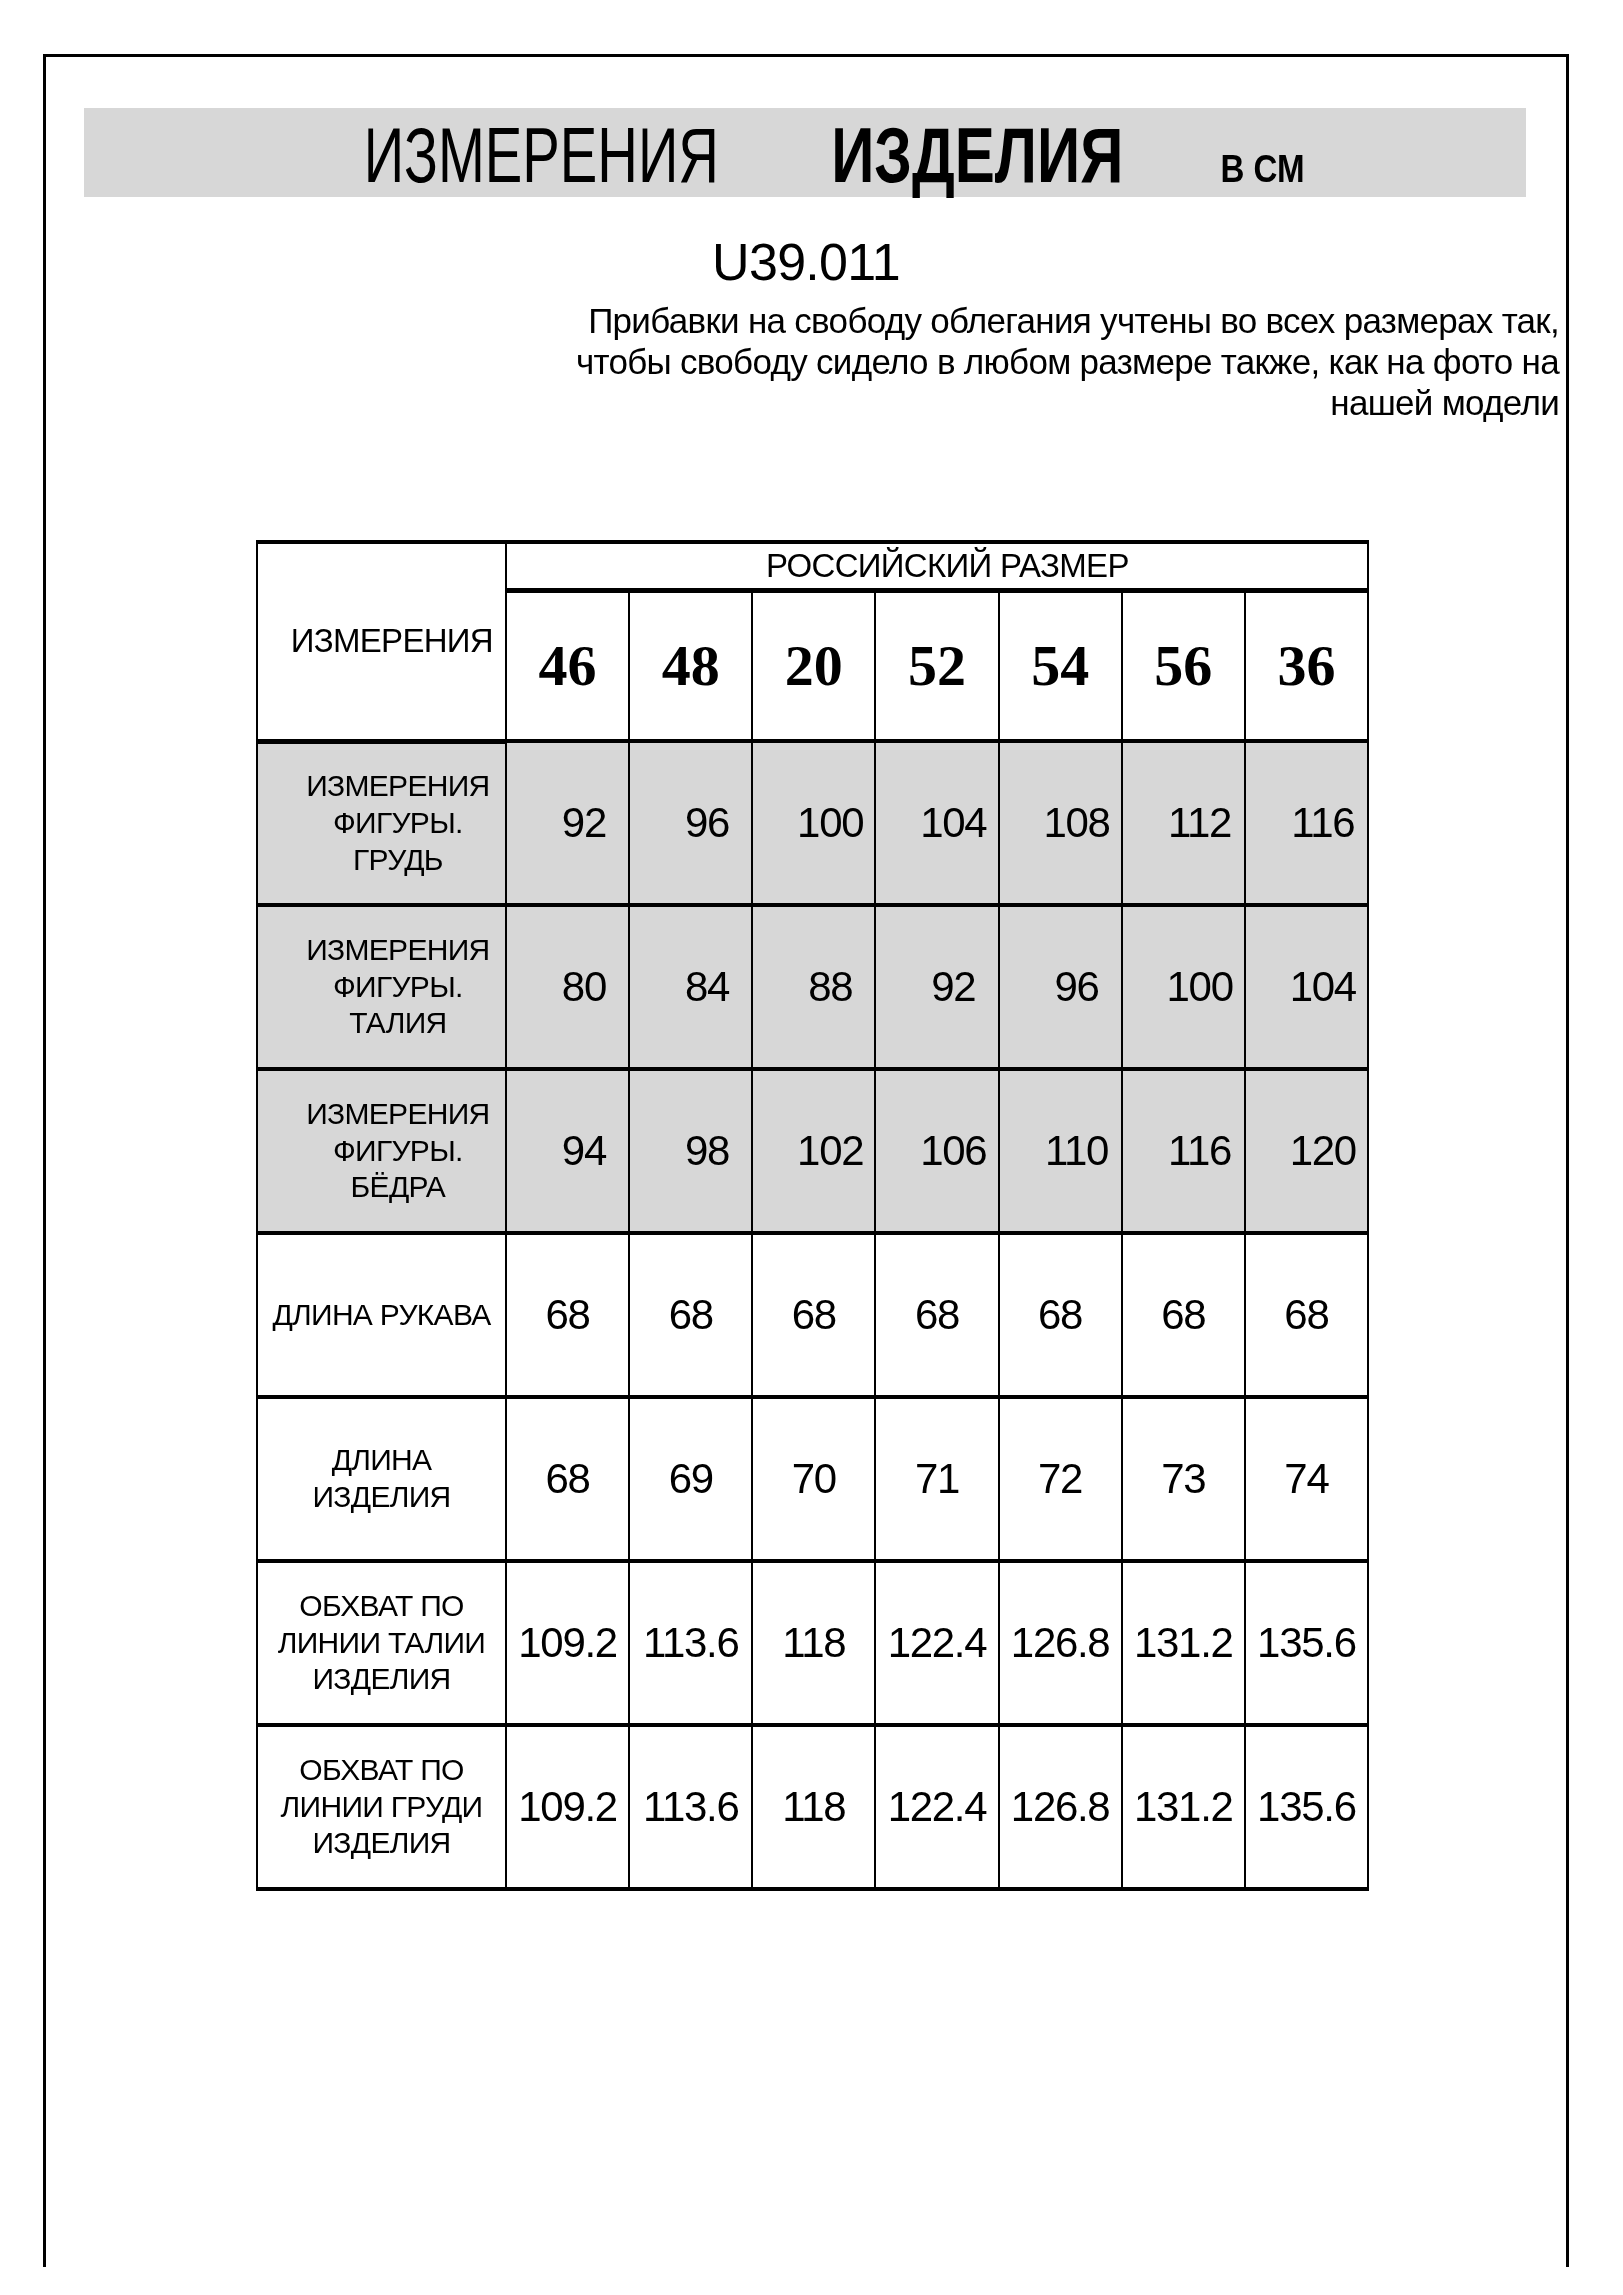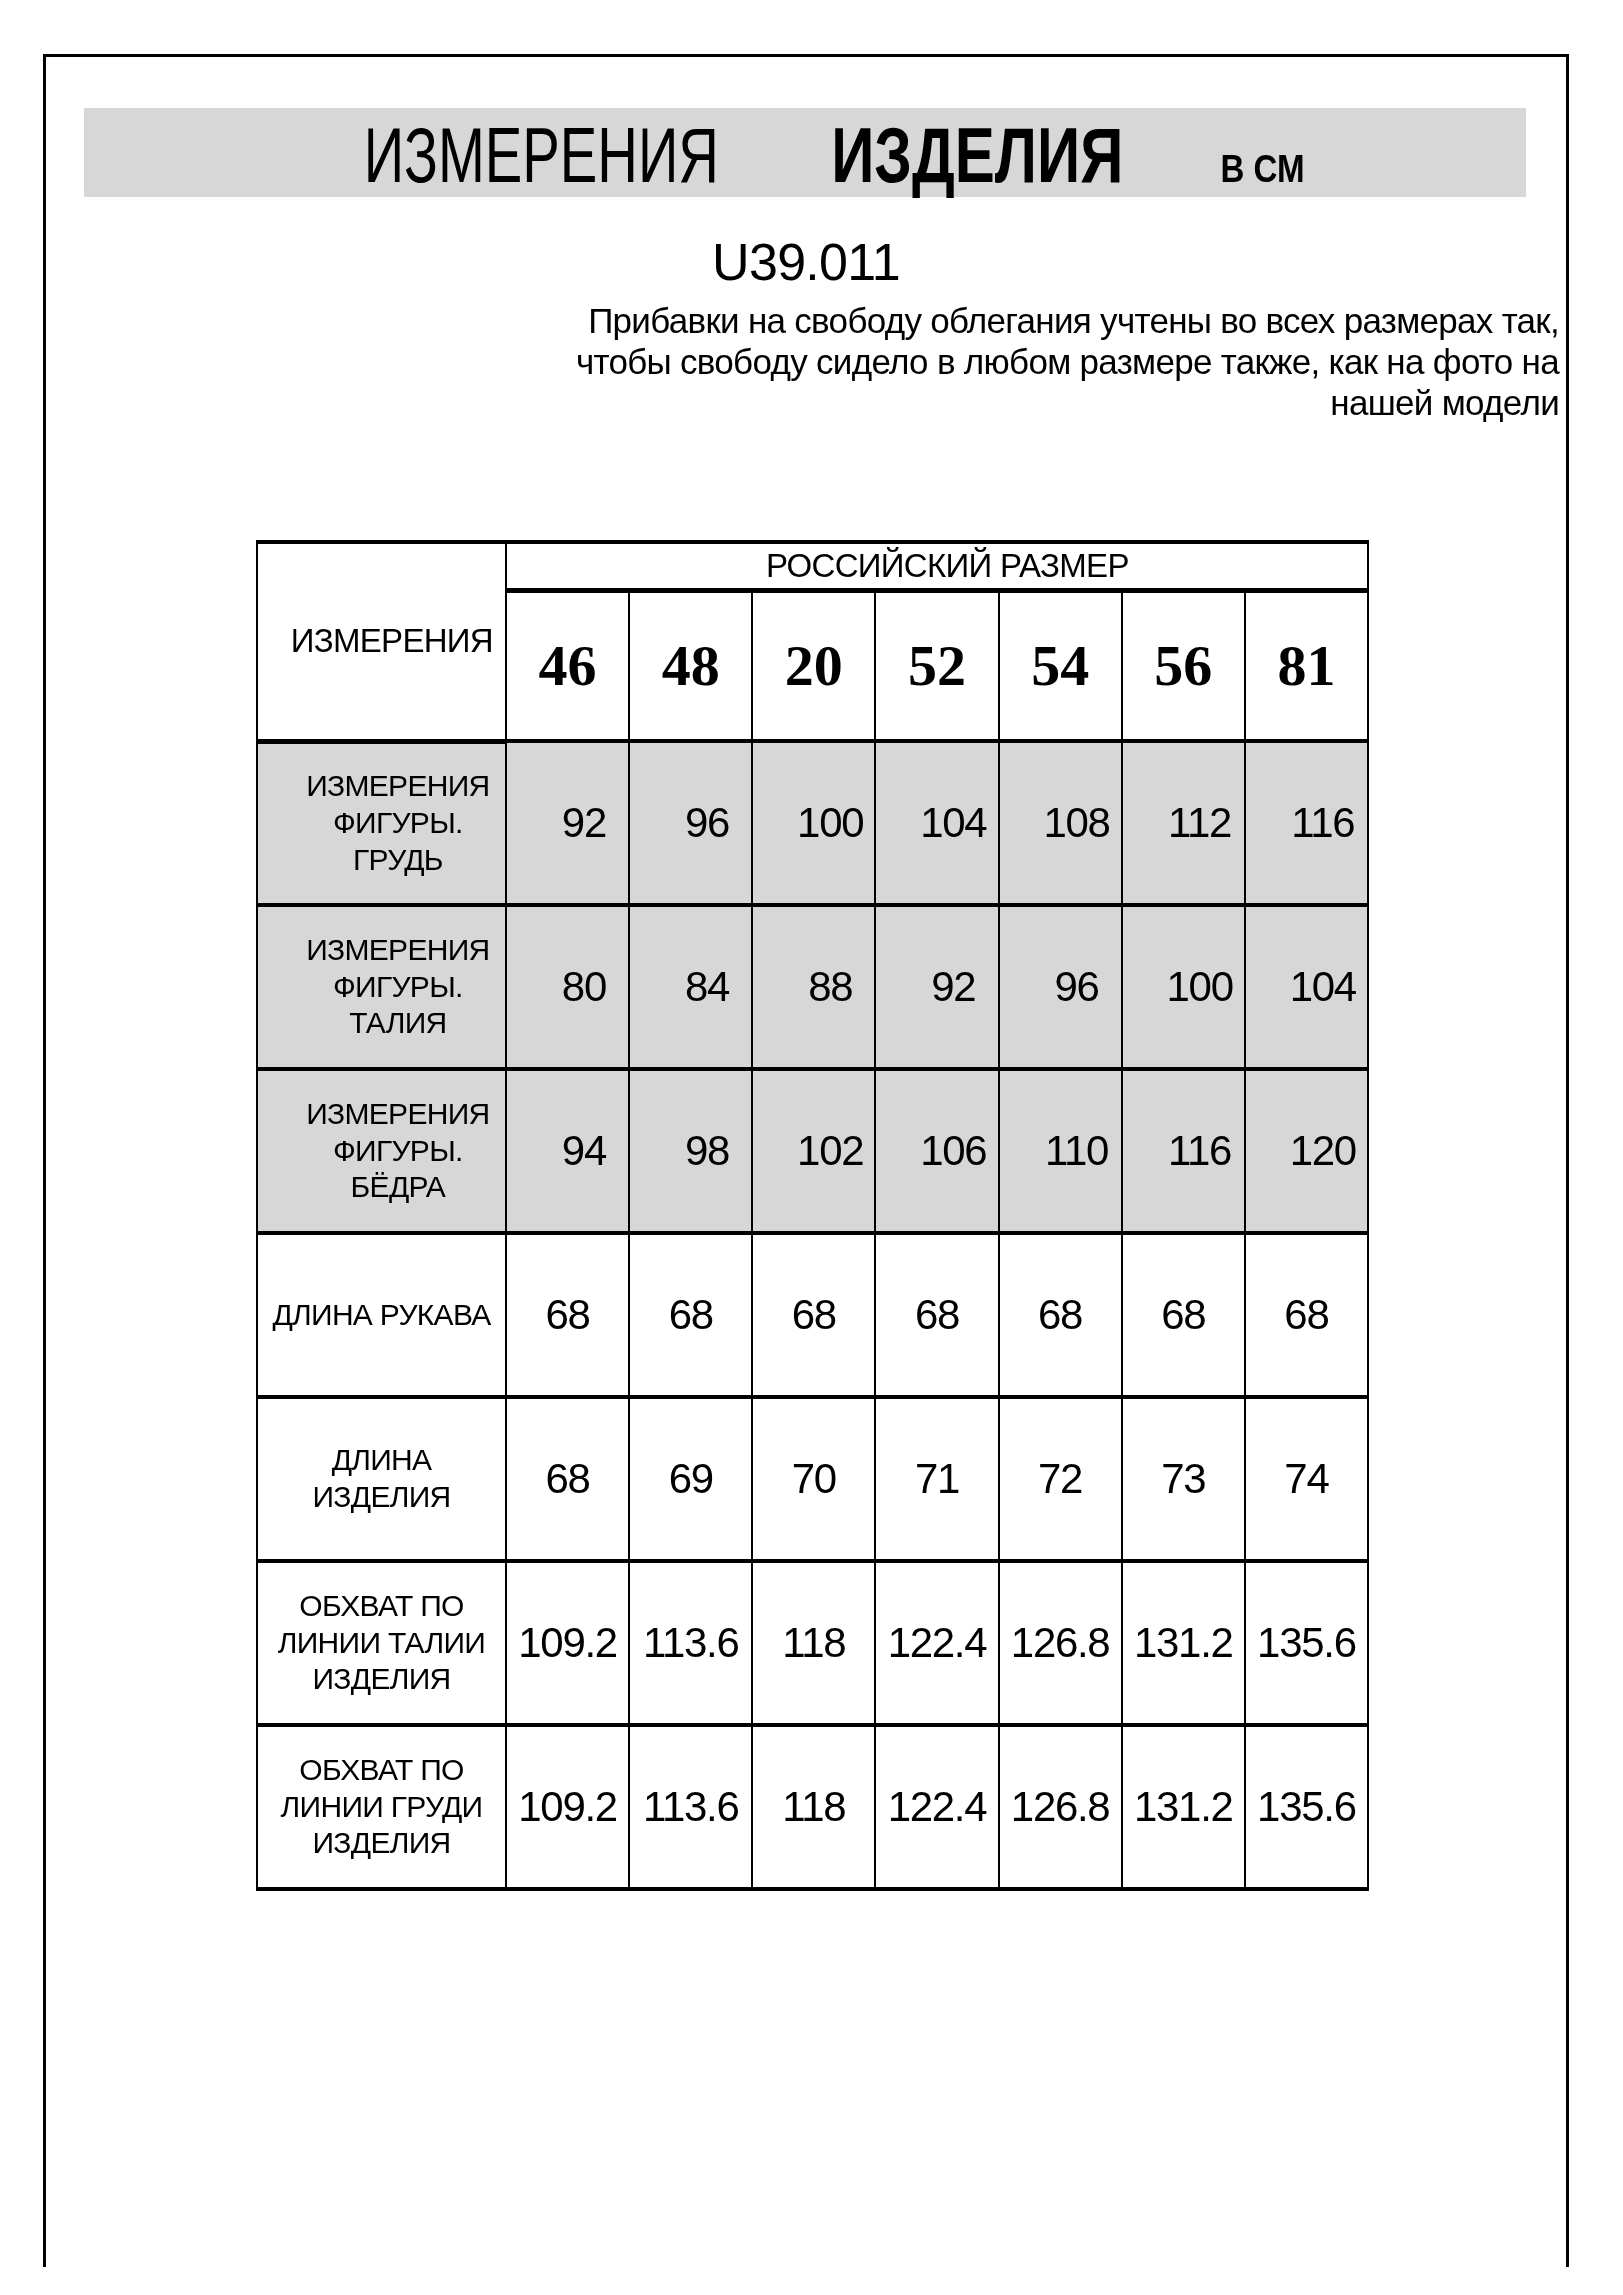--- a/index.html
+++ b/index.html
@@ -100,21 +100,21 @@
         <th rowspan="2" class="corner">ИЗМЕРЕНИЯ</th>
         <th colspan="7">РОССИЙСКИЙ РАЗМЕР</th>
       </tr>
       <tr class="sizes-row">
         <th>46</th>
         <th>48</th>
         <th>20</th>
         <th>52</th>
         <th>54</th>
         <th>56</th>
-        <th>81</th>
+        <th>36</th>
       </tr>
     </thead>
     <tbody>
       <tr class="shaded">
         <td class="label">ИЗМЕРЕНИЯ ФИГУРЫ. ГРУДЬ</td>
         <td class="val">92</td>
         <td class="val">96</td>
         <td class="val">100</td>
         <td class="val">104</td>
         <td class="val">108</td>

